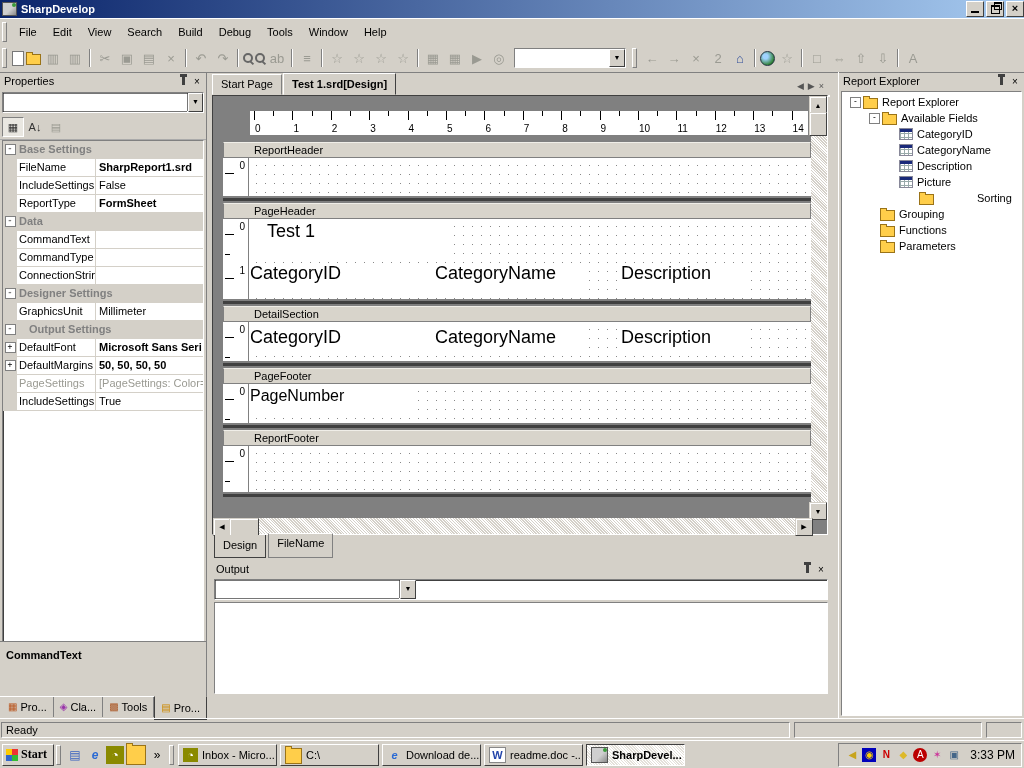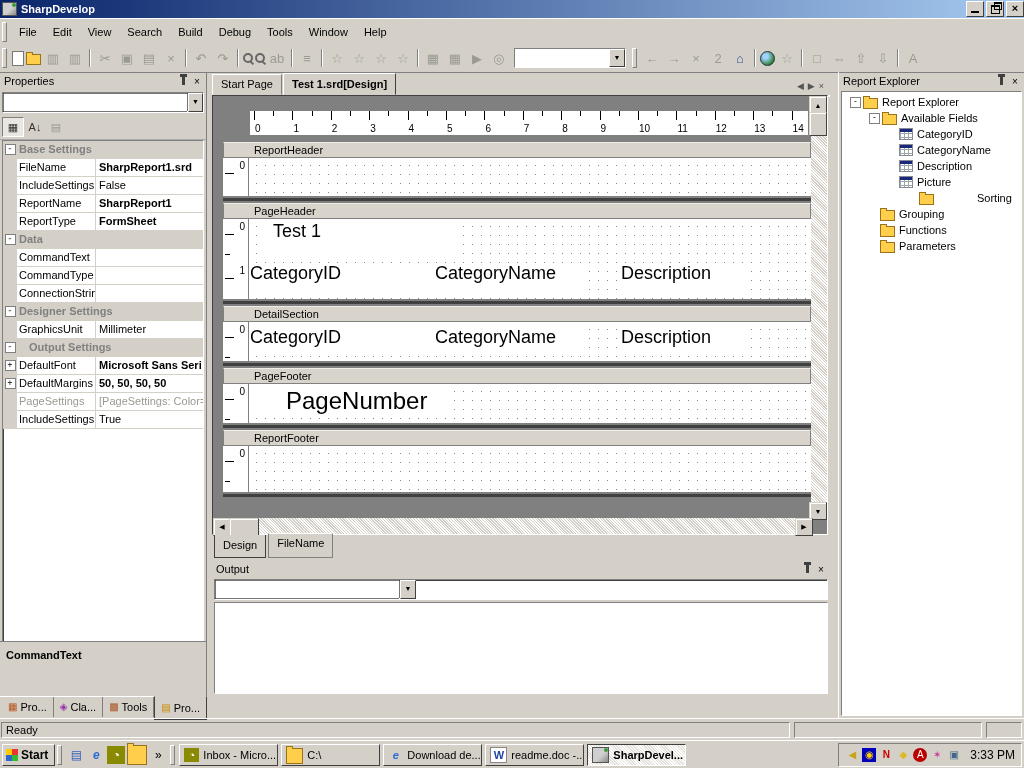--- a/index.html
+++ b/index.html
@@ -269,25 +269,20 @@
         </div>
         <div class="prow">
           <span class="pgut"></span>
           <span class="pname">FileName</span>
           <span class="pval" style="font-weight: bold;">SharpReport1.srd</span>
         </div>
         <div class="prow">
           <span class="pgut"></span>
           <span class="pname">IncludeSettings</span>
           <span class="pval">False</span>
-        </div>
-        <div class="prow">
-          <span class="pgut"></span>
-          <span class="pname">ReportName</span>
-          <span class="pval" style="font-weight: bold;">SharpReport1</span>
         </div>
         <div class="prow">
           <span class="pgut"></span>
           <span class="pname">ReportType</span>
           <span class="pval" style="font-weight: bold;">FormSheet</span>
         </div>
         <div class="prow pcat">
           <span class="pgut" style="background: rgb(212, 208, 200);">
             <span class="exp">-</span>
           </span>
@@ -447,21 +442,21 @@
           <div class="band">PageHeader</div>
           <div class="scontent" style="height: 80px;">
             <div class="vruler">
               <span class="vnum" style="top: 2px;">0</span>
               <div class="vtick" style="top: 15px; width: 9px;"></div>
               <div class="vtick" style="top: 35px; width: 5px;"></div>
               <span class="vnum" style="top: 46px;">1</span>
               <div class="vtick" style="top: 59px; width: 9px;"></div>
             </div>
             <div class="canvas">
-              <div class="rlabel" style="left: 10px; top: 2px; width: 186px; height: 36px; font-size: 18px; padding-left: 14px;">Test 1</div>
+              <div class="rlabel" style="left: 4px; top: 2px; width: 186px; height: 36px; font-size: 18px; padding-left: 14px;">Test 1</div>
               <div class="rlabel" style="left: 1px; top: 44px; width: 178px; height: 28px; font-size: 18px;">CategoryID</div>
               <div class="rlabel" style="left: 186px; top: 44px; width: 148px; height: 28px; font-size: 18px;">CategoryName</div>
               <div class="rlabel" style="left: 372px; top: 44px; width: 124px; height: 28px; font-size: 18px;">Description</div>
             </div>
           </div>
           <div class="ssep"></div>
           <div class="band">DetailSection</div>
           <div class="scontent" style="height: 39px;">
             <div class="vruler">
               <span class="vnum" style="top: 2px;">0</span>
@@ -476,21 +471,21 @@
           </div>
           <div class="ssep"></div>
           <div class="band">PageFooter</div>
           <div class="scontent" style="height: 39px;">
             <div class="vruler">
               <span class="vnum" style="top: 2px;">0</span>
               <div class="vtick" style="top: 15px; width: 9px;"></div>
               <div class="vtick" style="top: 35px; width: 5px;"></div>
             </div>
             <div class="canvas">
-              <div class="rlabel" style="left: 1px; top: 3px; width: 168px; height: 30px; font-size: 24px; padding-left: 36px;">PageNumber</div>
+              <div class="rlabel" style="left: 1px; top: 3px; width: 168px; height: 30px; font-size: 16px;">PageNumber</div>
             </div>
           </div>
           <div class="ssep"></div>
           <div class="band">ReportFooter</div>
           <div class="scontent" style="height: 46px;">
             <div class="vruler">
               <span class="vnum" style="top: 2px;">0</span>
               <div class="vtick" style="top: 15px; width: 9px;"></div>
               <div class="vtick" style="top: 35px; width: 5px;"></div>
             </div>
@@ -608,21 +603,21 @@
       </div>
   </div>
 
   <div id="statusbar">
     <span class="scell" style="flex:1;">Ready</span>
     <span class="scell" style="width:188px;"></span>
     <span class="scell" style="width:36px;"></span>
   </div>
 
   <div id="taskbar">
-    <button id="startbtn" class="out" style="background:#d4d0c8;font-family:Liberation Sans, sans-serif;">
+    <button id="startbtn" class="out" style="background:#d4d0c8;font-family:Liberation Serif, serif;">
       <span class="winflag"></span>
       <span>Start</span>
     </button>
     <span class="grip"></span>
     <span id="quicklaunch" class="flex">
         <span class="qlicon" style="color: rgb(58, 98, 192);">▤</span>
         <span class="qlicon" style="color: rgb(42, 106, 212); font-weight: bold; font-style: italic;">e</span>
         <span class="qlicon" style="color: rgb(255, 255, 255); background: rgb(138, 138, 0);">◔</span>
         <span class="qlicon ic-folder"></span>
         <span class="qlicon" style="color: rgb(0, 0, 0);">»</span>

